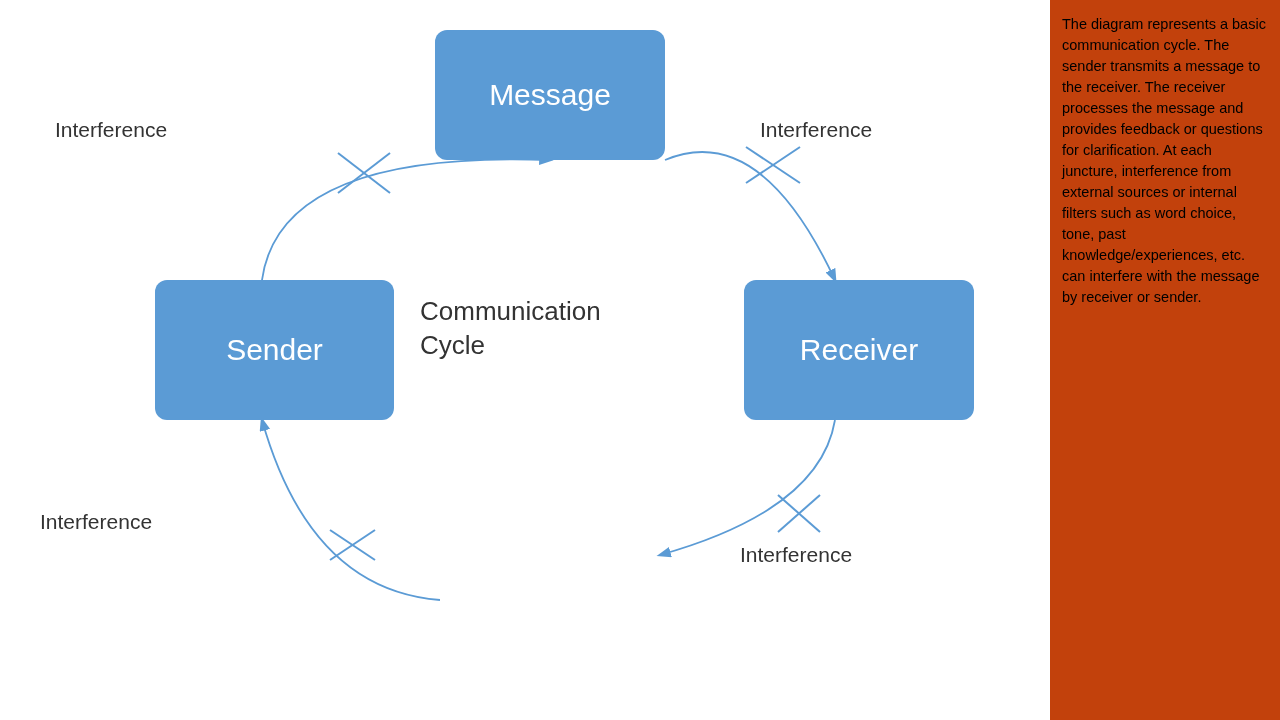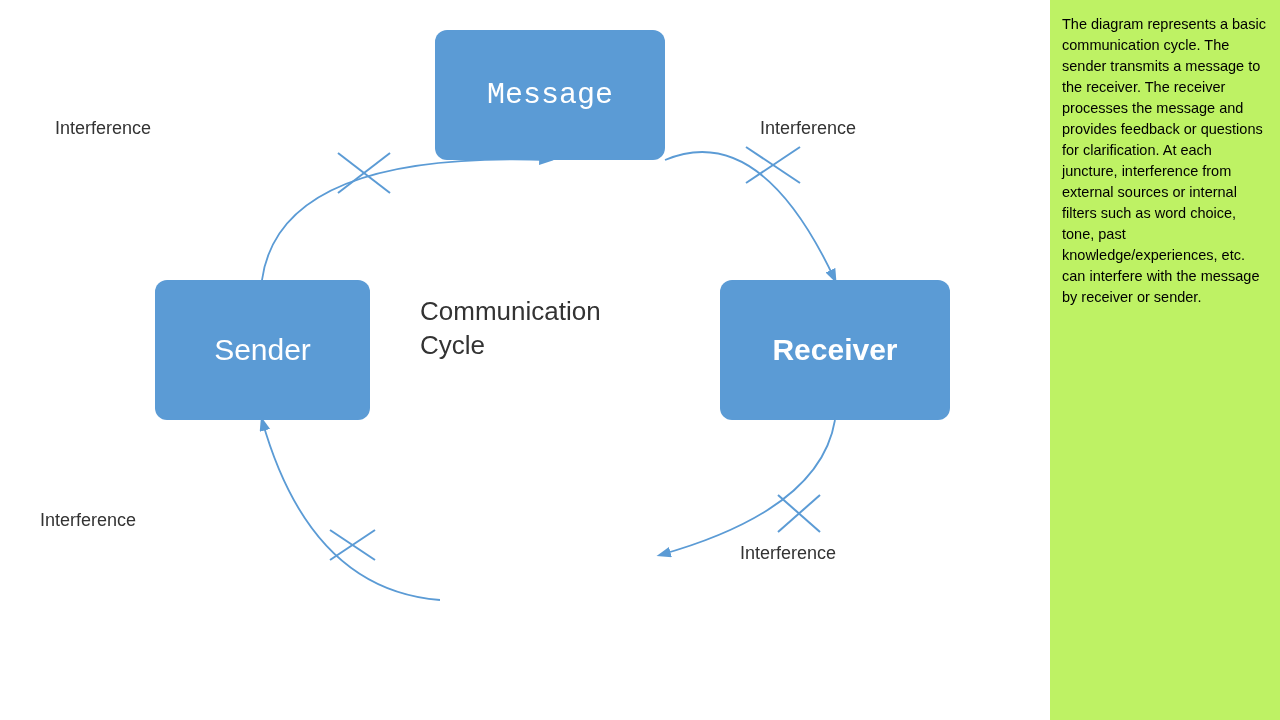--- a/index.html
+++ b/index.html
@@ -19,21 +19,21 @@
       width: 1050px;
       height: 720px;
     }
 
     .sidebar {
       position: absolute;
       right: 0;
       top: 0;
       width: 230px;
       height: 720px;
-      background: #bef264;
+      background: #c2410c;
       padding: 14px 12px;
       font-size: 14.5px;
       line-height: 1.45;
       color: #000;
     }
 
     
     .box {
       position: absolute;
       background: #5b9bd5;
@@ -44,36 +44,34 @@
       justify-content: center;
       font-size: 30px;
       font-weight: 400;
     }
 
     .box-message {
       width: 230px;
       height: 130px;
       left: 435px;
       top: 30px;
-      font-family: Liberation Mono, monospace;
     }
 
     .box-sender {
-      width: 215px;
+      width: 239px;
       height: 140px;
       left: 155px;
       top: 280px;
     }
 
     .box-receiver {
       width: 230px;
       height: 140px;
-      left: 720px;
+      left: 744px;
       top: 280px;
-      font-weight: bold;
     }
 
     .box-feedback {
       width: 220px;
       height: 135px;
       left: 440px;
       top: 555px;
     }
 
     
@@ -84,21 +82,21 @@
       width: 210px;
       text-align: left;
       font-size: 26px;
       color: #333;
       line-height: 1.3;
     }
 
     
     .interference-label {
       position: absolute;
-      font-size: 18px;
+      font-size: 21px;
       color: #333;
       font-weight: 400;
     }
 
     .int-top-left { left: 55px; top: 118px; }
     .int-top-right { left: 760px; top: 118px; }
     .int-bottom-left { left: 40px; top: 510px; }
     .int-bottom-right { left: 740px; top: 543px; }
 
     

